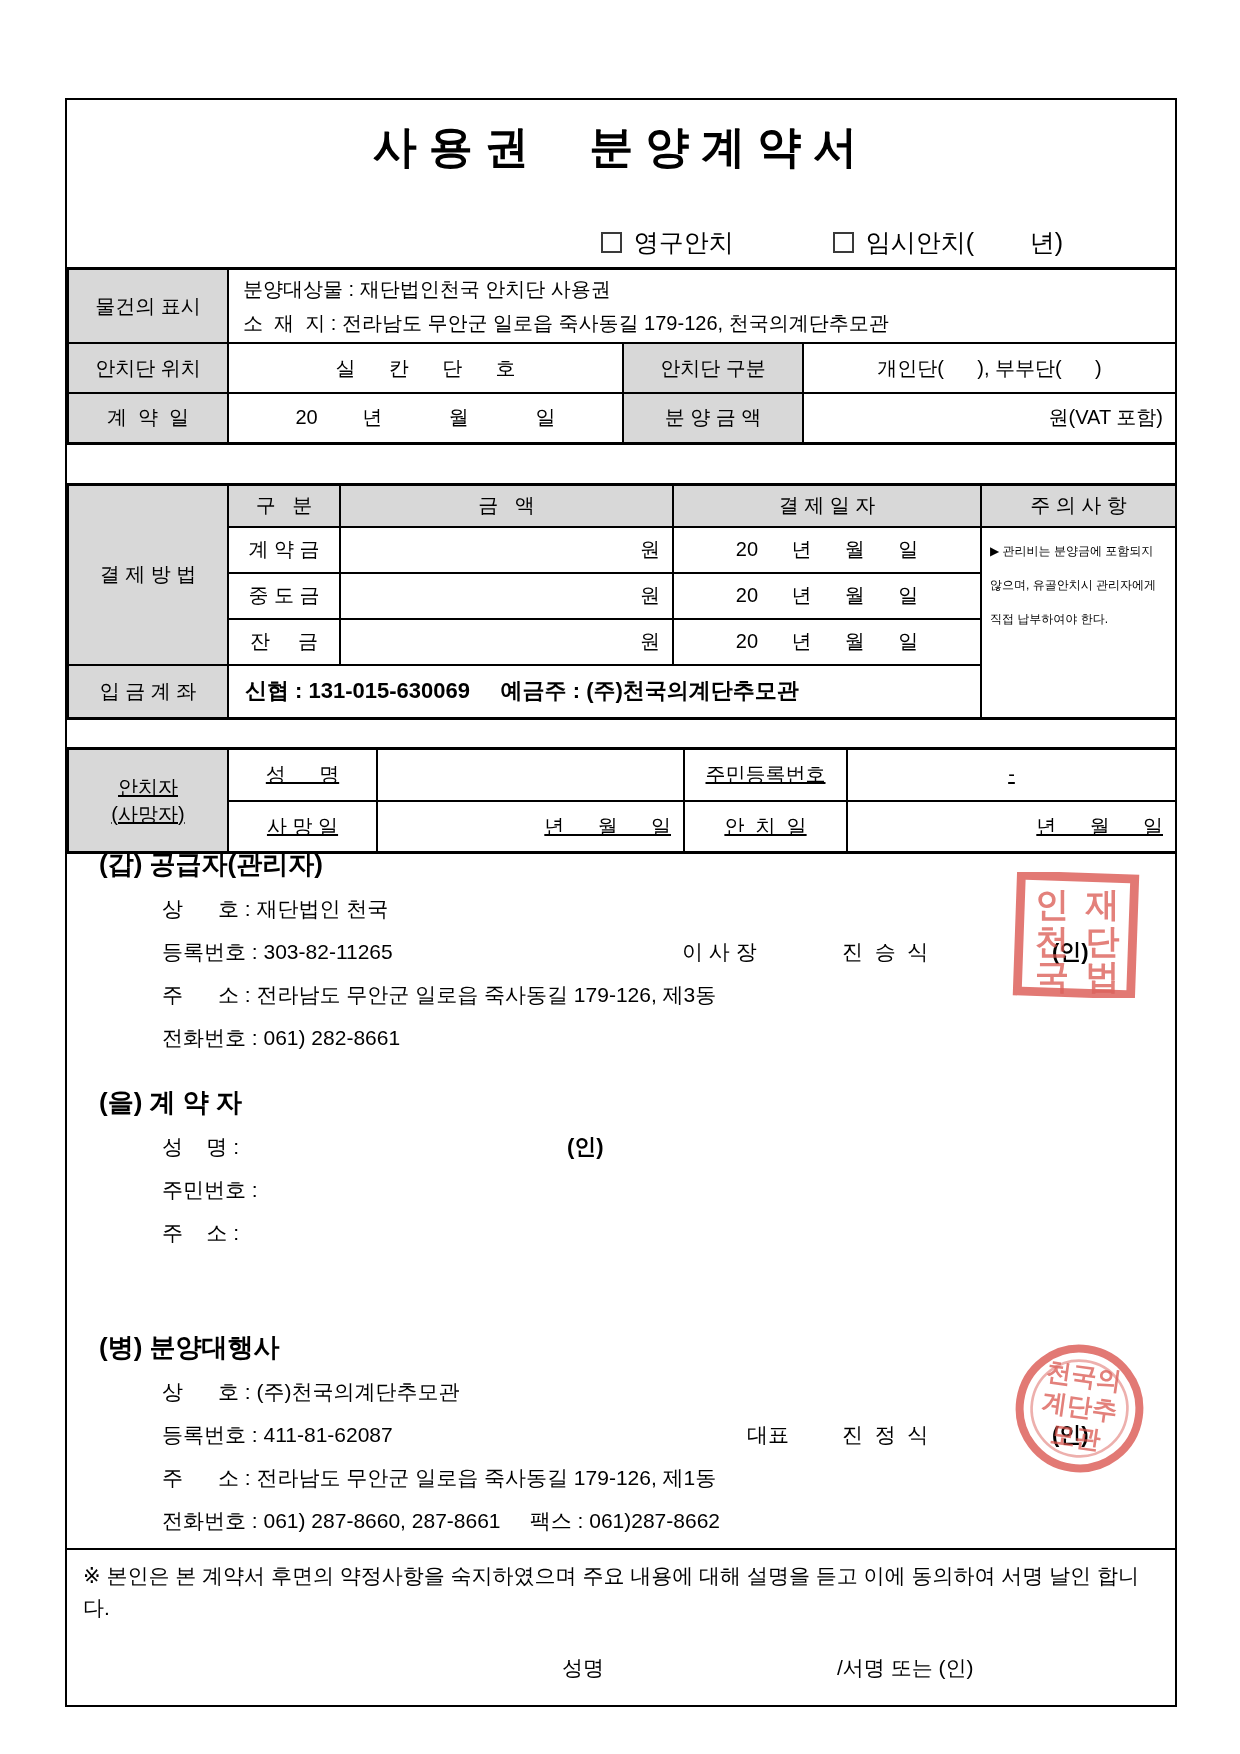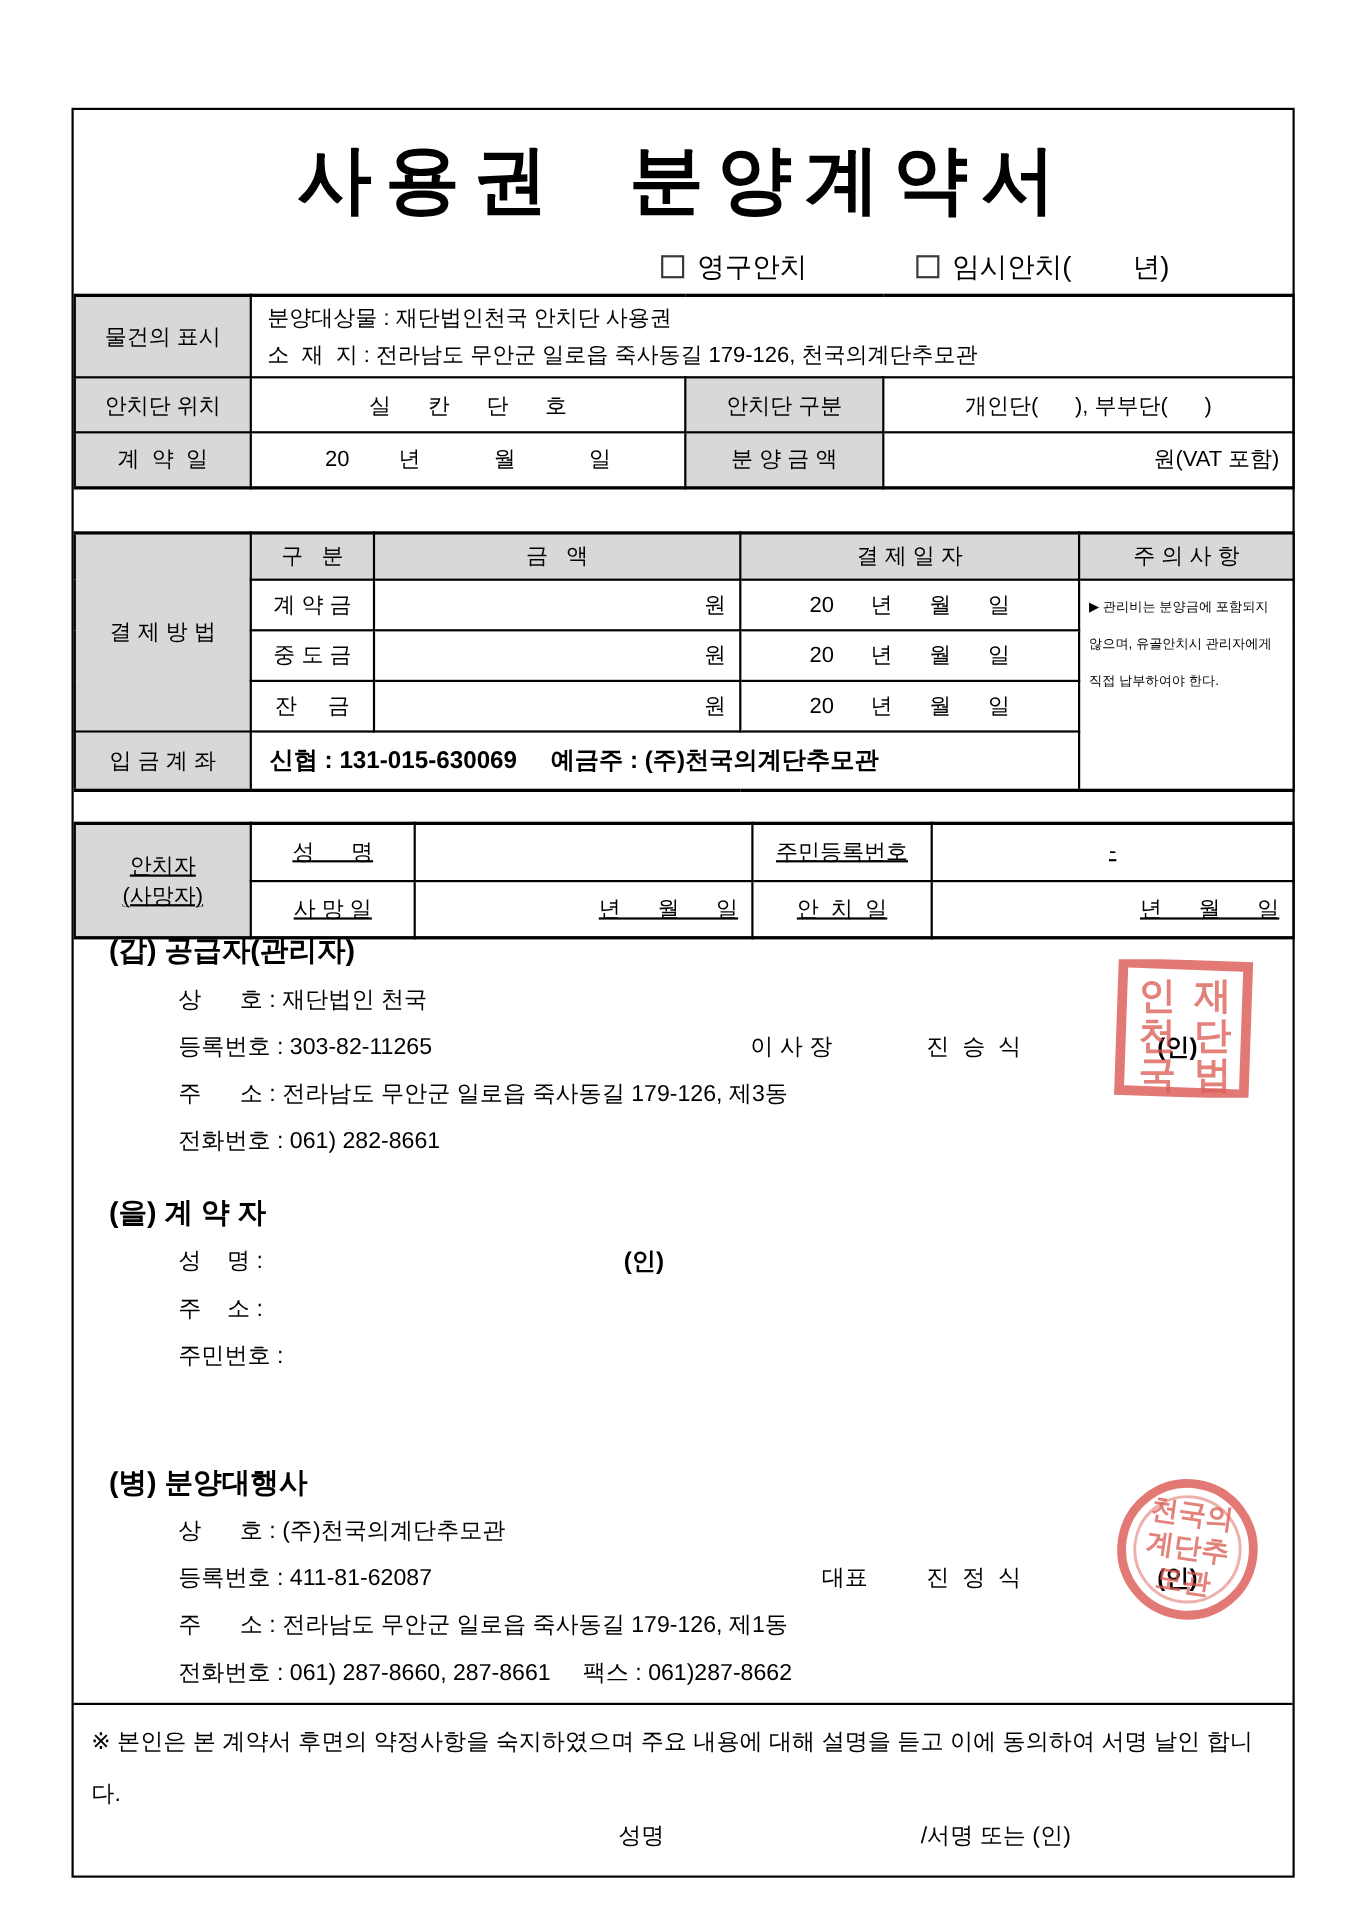--- a/index.html
+++ b/index.html
@@ -1,20 +1,20 @@
 <!DOCTYPE html>
 <html><head>
 <meta charset="utf-8">
 <style>
   * { margin:0; padding:0; box-sizing:border-box; }
   html,body { width:1240px; height:1754px; background:#ffffff; font-family:"Liberation Sans","DejaVu Sans",sans-serif; color:#000; }
   [data-bind] { white-space:pre-wrap; }
   .page { position:absolute; left:65px; top:98px; width:1112px; height:1609px; border:2px solid #000; background:#fff; }
 
-  .title { position:absolute; top:18px; left:0; width:100%; text-align:center; font-size:68px; font-weight:bold; letter-spacing:12px; }
+  .title { position:absolute; top:18px; left:0; width:100%; text-align:center; font-size:44px; font-weight:bold; letter-spacing:12px; }
 
   .cbx-row { position:absolute; top:126px; left:0; width:100%; text-align:right; padding-right:112px; font-size:25px; }
   .cbx-item { display:inline-flex; align-items:center; margin-left:92px; }
   .cbx-box { width:21px; height:21px; border:2px solid #3a3a3a; display:inline-block; margin-right:12px; background:#fff; }
 
   table { border-collapse:collapse; table-layout:fixed; width:1108px; position:absolute; left:0; }
   td { border:2px solid #000; font-size:20px; overflow:hidden; vertical-align:middle; padding:2px 6px; }
   td.hd { background:#d8d8d8; text-align:center; }
   td.ctr { text-align:center; }
   td.rt { text-align:right; padding-right:12px; }
@@ -27,21 +27,21 @@
 
   .sec { position:absolute; left:0; width:100%; }
   .sec-heading { font-size:26px; font-weight:bold; padding-left:32px; height:40px; }
   .sec-line { position:relative; font-size:21px; height:43px; line-height:43px; padding-left:95px; }
   .pos { position:absolute; top:0; line-height:43px; }
   .seal-label { font-size:22px; font-weight:bold; }
 
   .stamp { position:absolute; opacity:0.92; pointer-events:none; }
 
   .footer { position:absolute; top:1448px; left:0; width:100%; height:159px; border-top:2px solid #000; padding:10px 16px 0 16px; }
-  .foot-notice { font-size:21px; line-height:47px; }
+  .foot-notice { font-size:21px; line-height:32px; }
   .sign-row { position:absolute; top:104px; left:0; width:100%; font-size:21px; }
   .sign-name { position:absolute; left:495px; }
   .sign-seal { position:absolute; left:770px; }
 </style>
 </head>
 <body>
 
 <div class="page">
 
   <div class="title" data-bind="form.title">사용권  분양계약서</div>
@@ -180,22 +180,22 @@
         <text x="31" y="92">국</text>
     </g>
   </svg>
 
   <div class="sec" style="top:985px">
     <div class="sec-heading" data-bind="form.contractor.heading">(을) 계 약 자</div>
     <div class="sec-line">
       <span data-bind="form.contractor.name_label">성    명 :</span>
       <span class="pos seal-label" style="left:500px" data-bind="form.contractor.seal">(인)</span>
     </div>
+    <div class="sec-line" data-bind="form.contractor.rrn_label">주민번호 :</div>
     <div class="sec-line" data-bind="form.contractor.address_label">주    소 :</div>
-    <div class="sec-line" data-bind="form.contractor.rrn_label">주민번호 :</div>
   </div>
 
   <div class="sec" style="top:1230px">
     <div class="sec-heading" data-bind="form.agency.heading">(병) 분양대행사</div>
     <div class="sec-line" data-bind="form.agency.company">상      호 : (주)천국의계단추모관</div>
     <div class="sec-line">
       <span data-bind="form.agency.reg_no">등록번호 : 411-81-62087</span>
       <span class="pos" style="left:680px" data-bind="form.agency.ceo_title">대표</span>
       <span class="pos" style="left:775px" data-bind="form.agency.ceo_name">진  정  식</span>
       <span class="pos seal-label" style="left:985px" data-bind="form.agency.seal">(인)</span>

